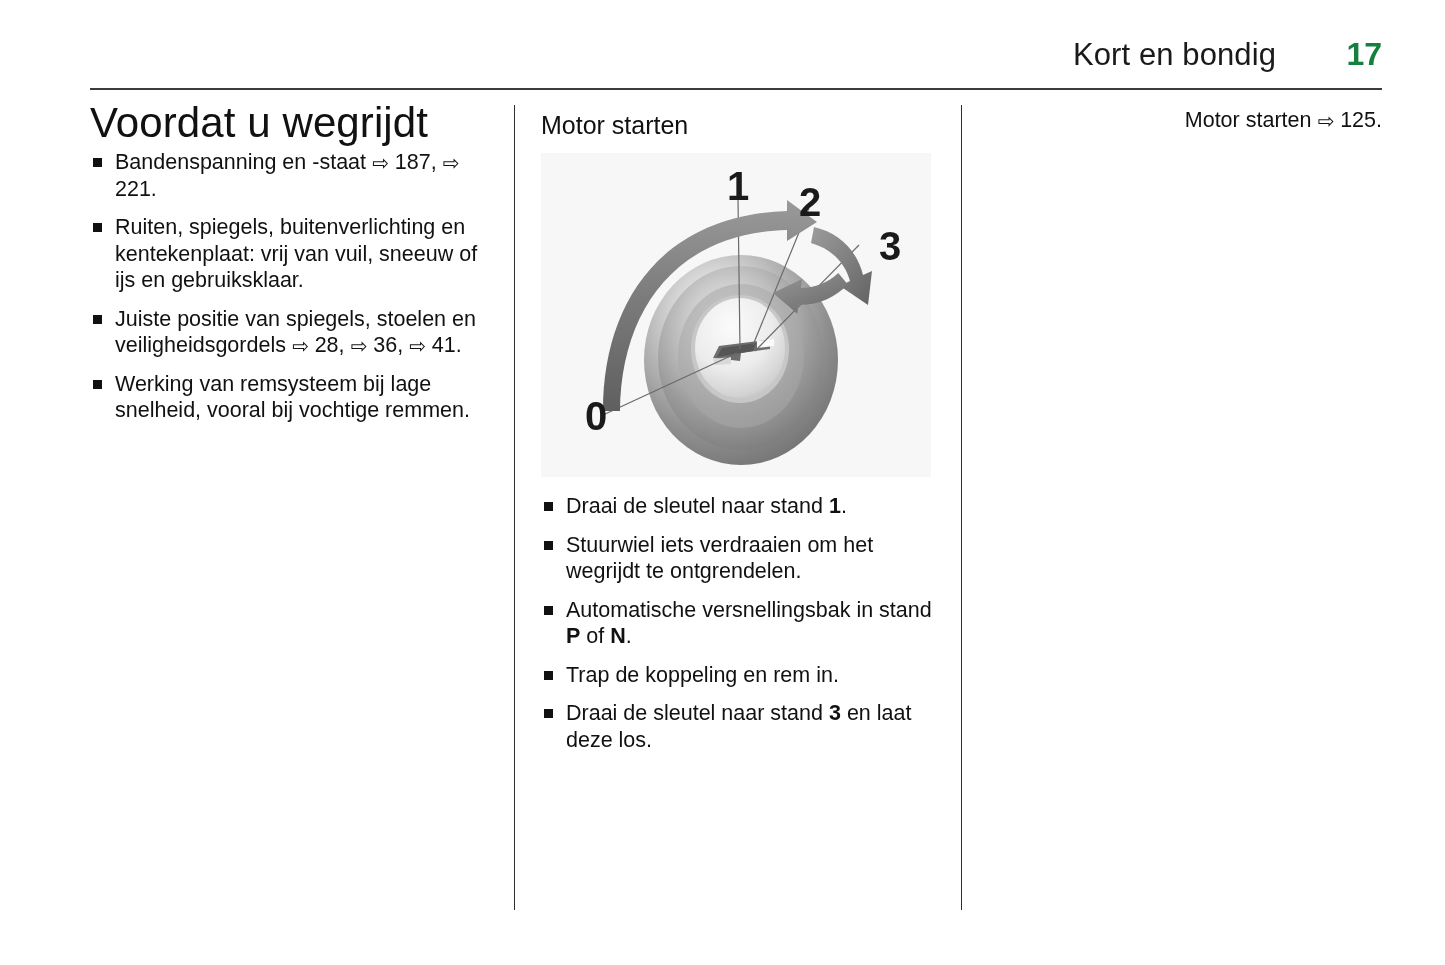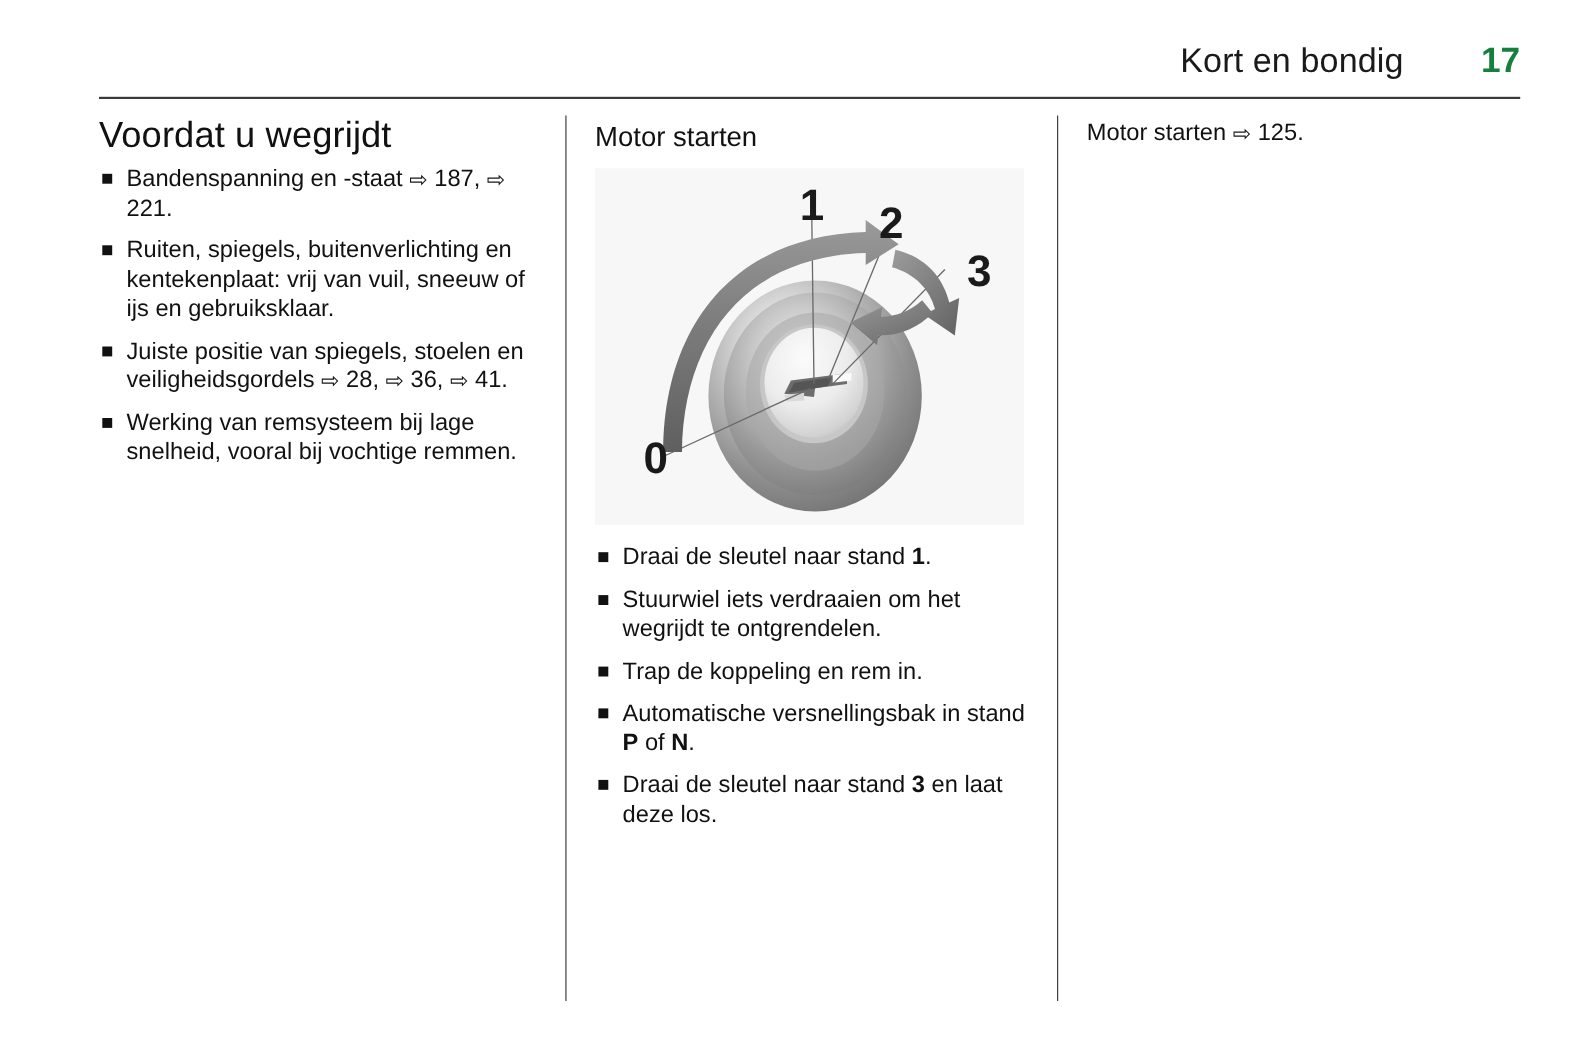--- a/index.html
+++ b/index.html
@@ -30,32 +30,32 @@
   .header-rule{
     position:absolute;left:90px;top:88px;width:1292px;height:2px;
     background:#3b3b3b;
   }
 
   
   .cols{position:absolute;left:0;top:105px;width:1445px;height:810px;}
   .col{position:absolute;top:0;}
   .col-1{left:90px;width:400px;}
   .col-2{left:541px;width:402px;}
-  .col-3{left:988px;width:394px;}
+  .col-3{left:988px;width:394px;text-align:right;}
 
   .vrule{
     position:absolute;top:0px;width:1px;height:805px;background:#2e2e2e;
   }
   .vrule-1{left:514px;}
   .vrule-2{left:961px;}
 
   
   h1.title{
     margin:0 0 0 0;padding:0;
-    font-size:33px;font-weight:400;line-height:36px;color:#111;
+    font-size:42px;font-weight:400;line-height:36px;color:#111;
     letter-spacing:0.1px;
   }
   h2.subtitle{
     margin:20px 0 2px 0;padding:0;
     font-size:25px;font-weight:700;line-height:30px;color:#111;
     letter-spacing:0.1px;
   }
   h2.col2head{
     margin:5px 0 0 0;padding:0;
     font-size:25px;font-weight:400;line-height:30px;color:#111;
@@ -234,25 +234,25 @@
         <li>
           <span class="sq"></span>
           <span>Draai de sleutel naar stand <span class="bold">1</span>.</span>
         </li>
         <li>
           <span class="sq"></span>
           <span>Stuurwiel iets verdraaien om het wegrijdt te ontgrendelen.</span>
         </li>
         <li>
           <span class="sq"></span>
+          <span>Automatische versnellingsbak in stand <span class="bold">P</span> of <span class="bold">N</span>.</span>
+        </li>
+        <li>
+          <span class="sq"></span>
           <span>Trap de koppeling en rem in.</span>
-        </li>
-        <li>
-          <span class="sq"></span>
-          <span>Automatische versnellingsbak in stand <span class="bold">P</span> of <span class="bold">N</span>.</span>
         </li>
         <li>
           <span class="sq"></span>
           <span>Draai de sleutel naar stand <span class="bold">3</span> en laat deze los.</span>
         </li>
       </ul>
     </div>
 
     <div class="col col-3">
       <p class="plain">Motor starten <span class="arrow">⇨</span> 125.</p>

